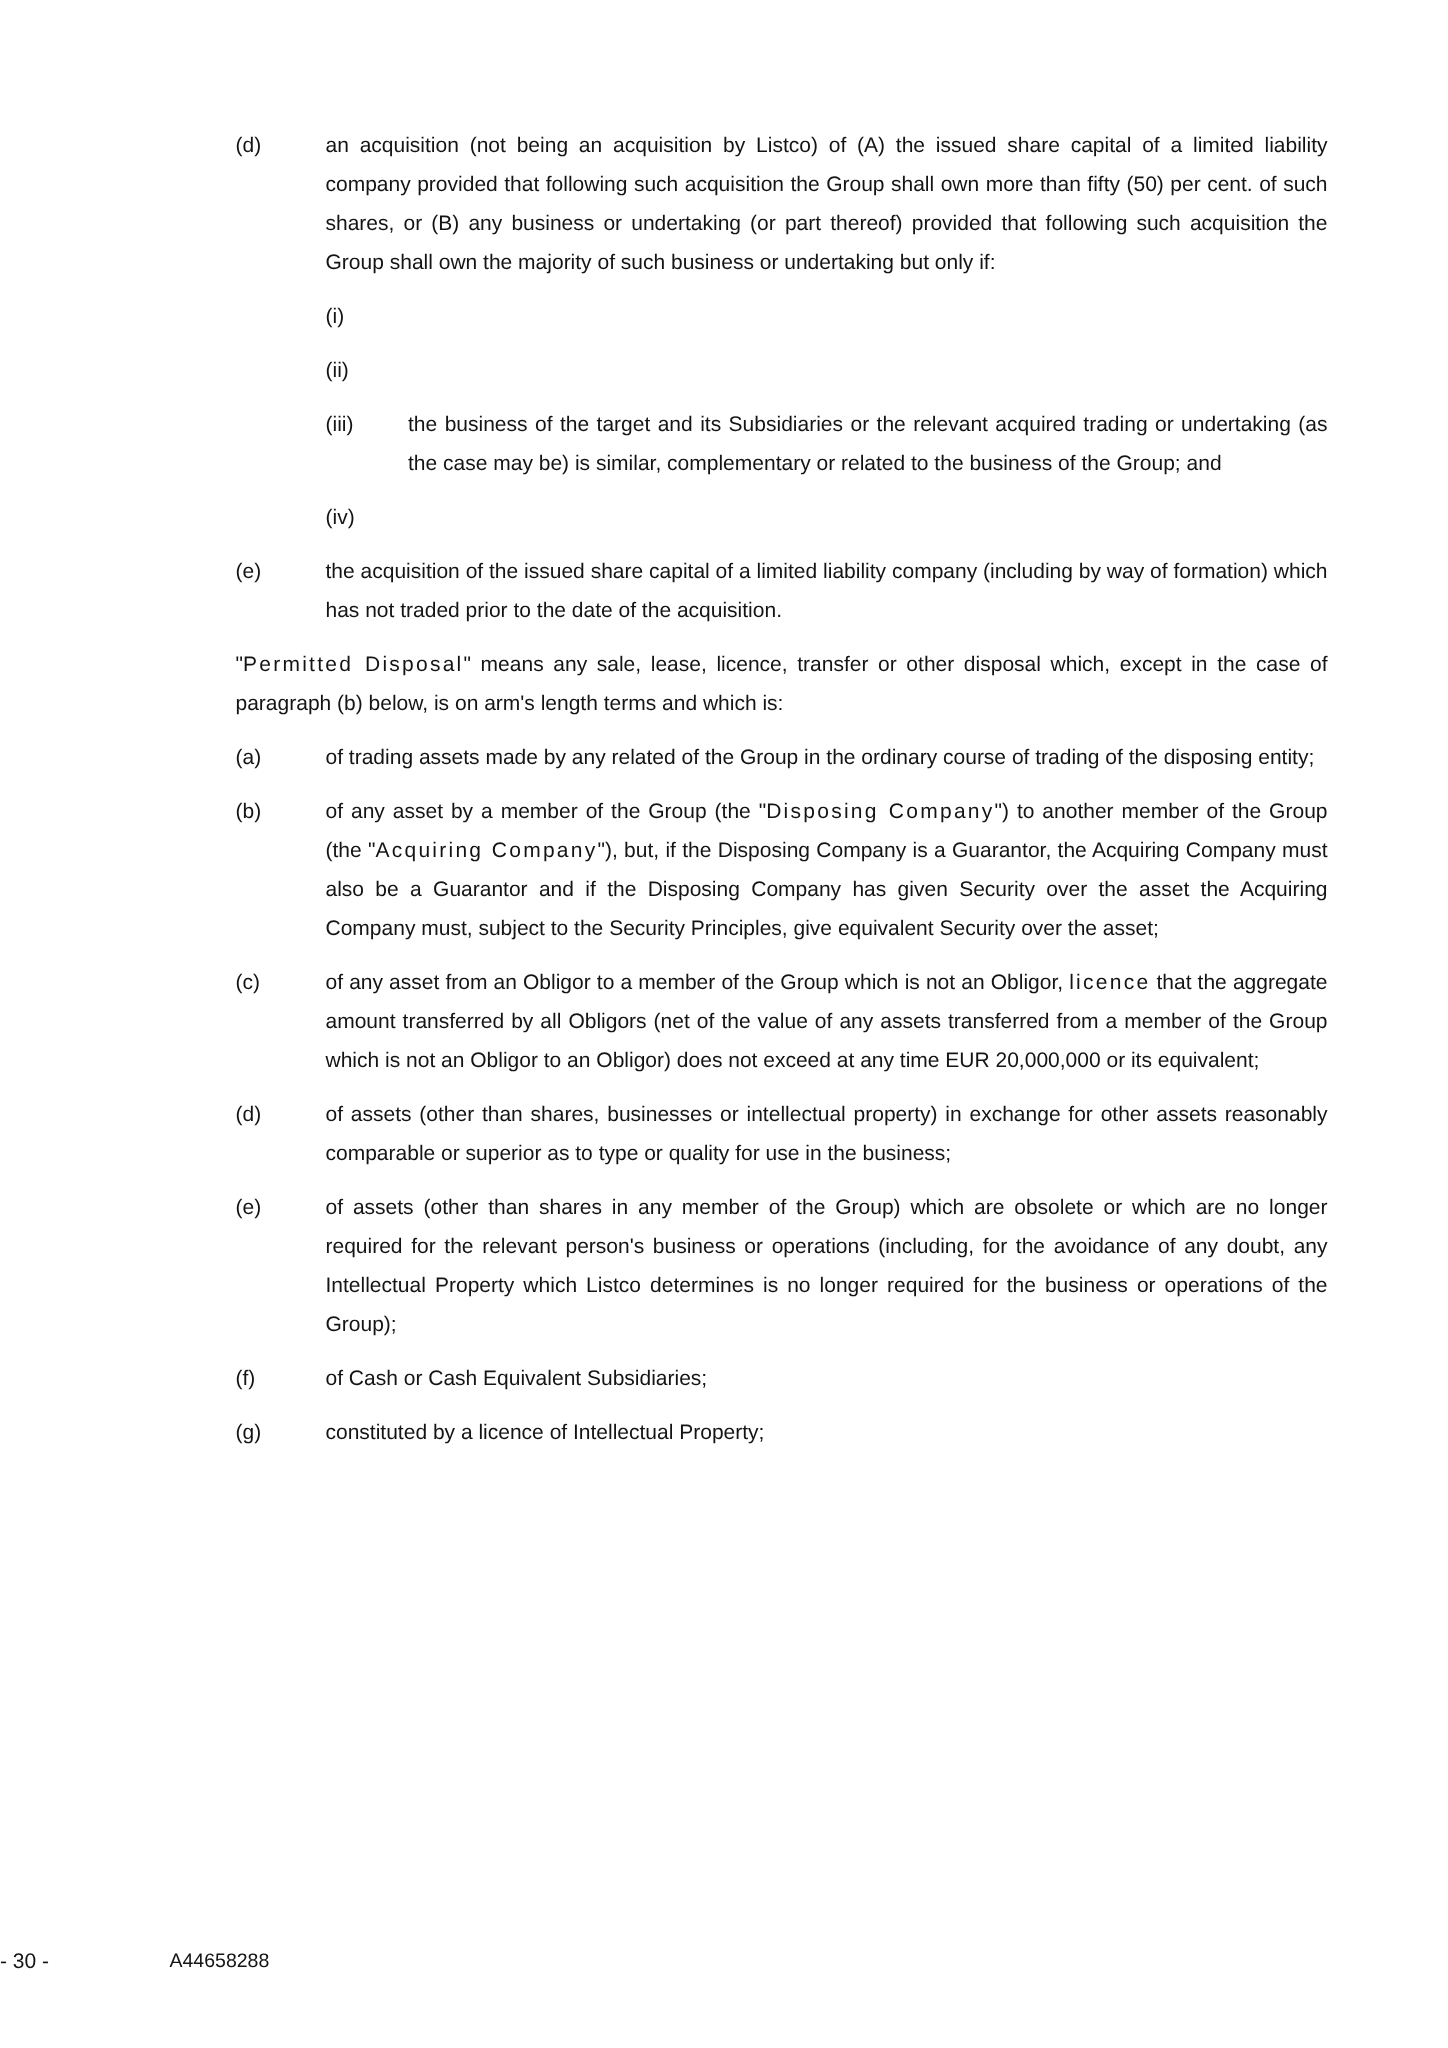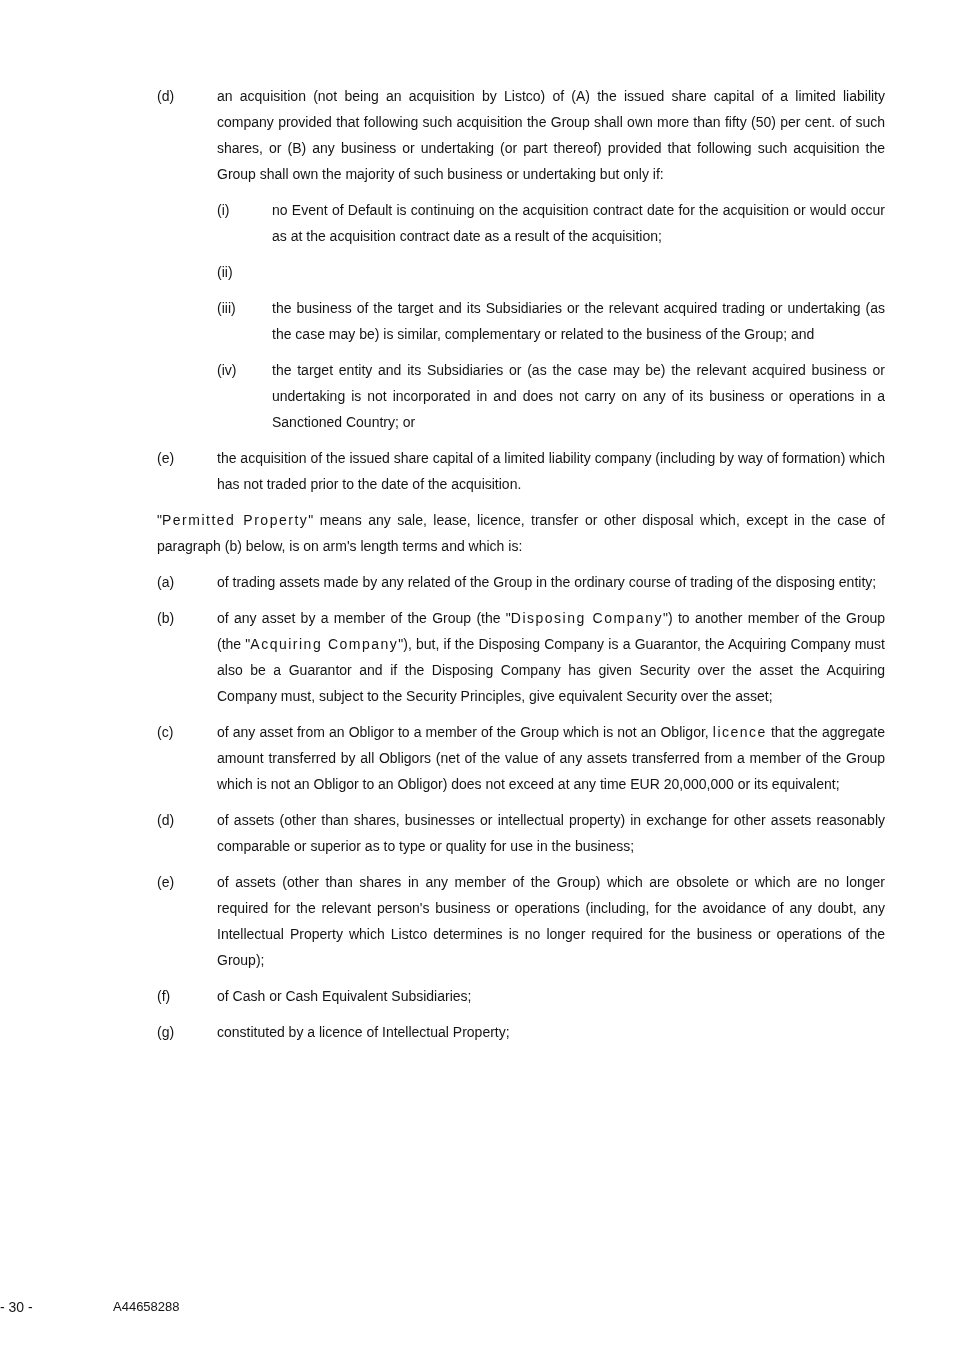--- a/index.html
+++ b/index.html
@@ -79,39 +79,37 @@
 <body>
 
 <div class="page">
   <div class="content" id="content">
       <div class="block">
         <span class="label">(d)</span>
         <div class="text"><span>an acquisition (not being an acquisition by Listco) of (A) the issued share capital of a limited liability company provided that following such acquisition the Group shall own more than fifty (50) per cent. of such shares, or (B) any business or undertaking (or part thereof) provided that following such acquisition the Group shall own the majority of such business or undertaking but only if:</span></div>
       </div>
       <div class="block l2">
         <span class="label">(i)</span>
-        <div class="text"><span>no Event of Default is continuing on the acquisition contract date for the acquisition or would occur as at the acquisition contract date as a result of the acquisition;</span></div>
       </div>
       <div class="block l2">
         <span class="label">(ii)</span>
       </div>
       <div class="block l2">
         <span class="label">(iii)</span>
         <div class="text"><span>the business of the target and its Subsidiaries or the relevant acquired trading or undertaking (as the case may be) is similar, complementary or related to the business of the Group; and</span></div>
       </div>
       <div class="block l2">
         <span class="label">(iv)</span>
-        <div class="text"><span>the target entity and its Subsidiaries or (as the case may be) the relevant acquired business or undertaking is not incorporated in and does not carry on any of its business or operations in a Sanctioned Country; or</span></div>
       </div>
       <div class="block">
         <span class="label">(e)</span>
         <div class="text"><span>the acquisition of the issued share capital of a limited liability company (including by way of formation) which has not traded prior to the date of the acquisition.</span></div>
       </div>
       <div class="block plain">
-        <div class="text"><span>"</span><span class="spaced">Permitted Property</span><span>" means any sale, lease, licence, transfer or other disposal which, except in the case of paragraph (b) below, is on arm's length terms and which is:</span></div>
+        <div class="text"><span>"</span><span class="spaced">Permitted Disposal</span><span>" means any sale, lease, licence, transfer or other disposal which, except in the case of paragraph (b) below, is on arm's length terms and which is:</span></div>
       </div>
       <div class="block">
         <span class="label">(a)</span>
         <div class="text"><span>of trading assets made by any related of the Group in the ordinary course of trading of the disposing entity;</span></div>
       </div>
       <div class="block">
         <span class="label">(b)</span>
         <div class="text"><span>of any asset by a member of the Group (the "</span><span class="spaced">Disposing Company</span><span>") to another member of the Group (the "</span><span class="spaced">Acquiring Company</span><span>"), but, if the Disposing Company is a Guarantor, the Acquiring Company must also be a Guarantor and if the Disposing Company has given Security over the asset the Acquiring Company must, subject to the Security Principles, give equivalent Security over the asset;</span></div>
       </div>
       <div class="block">

